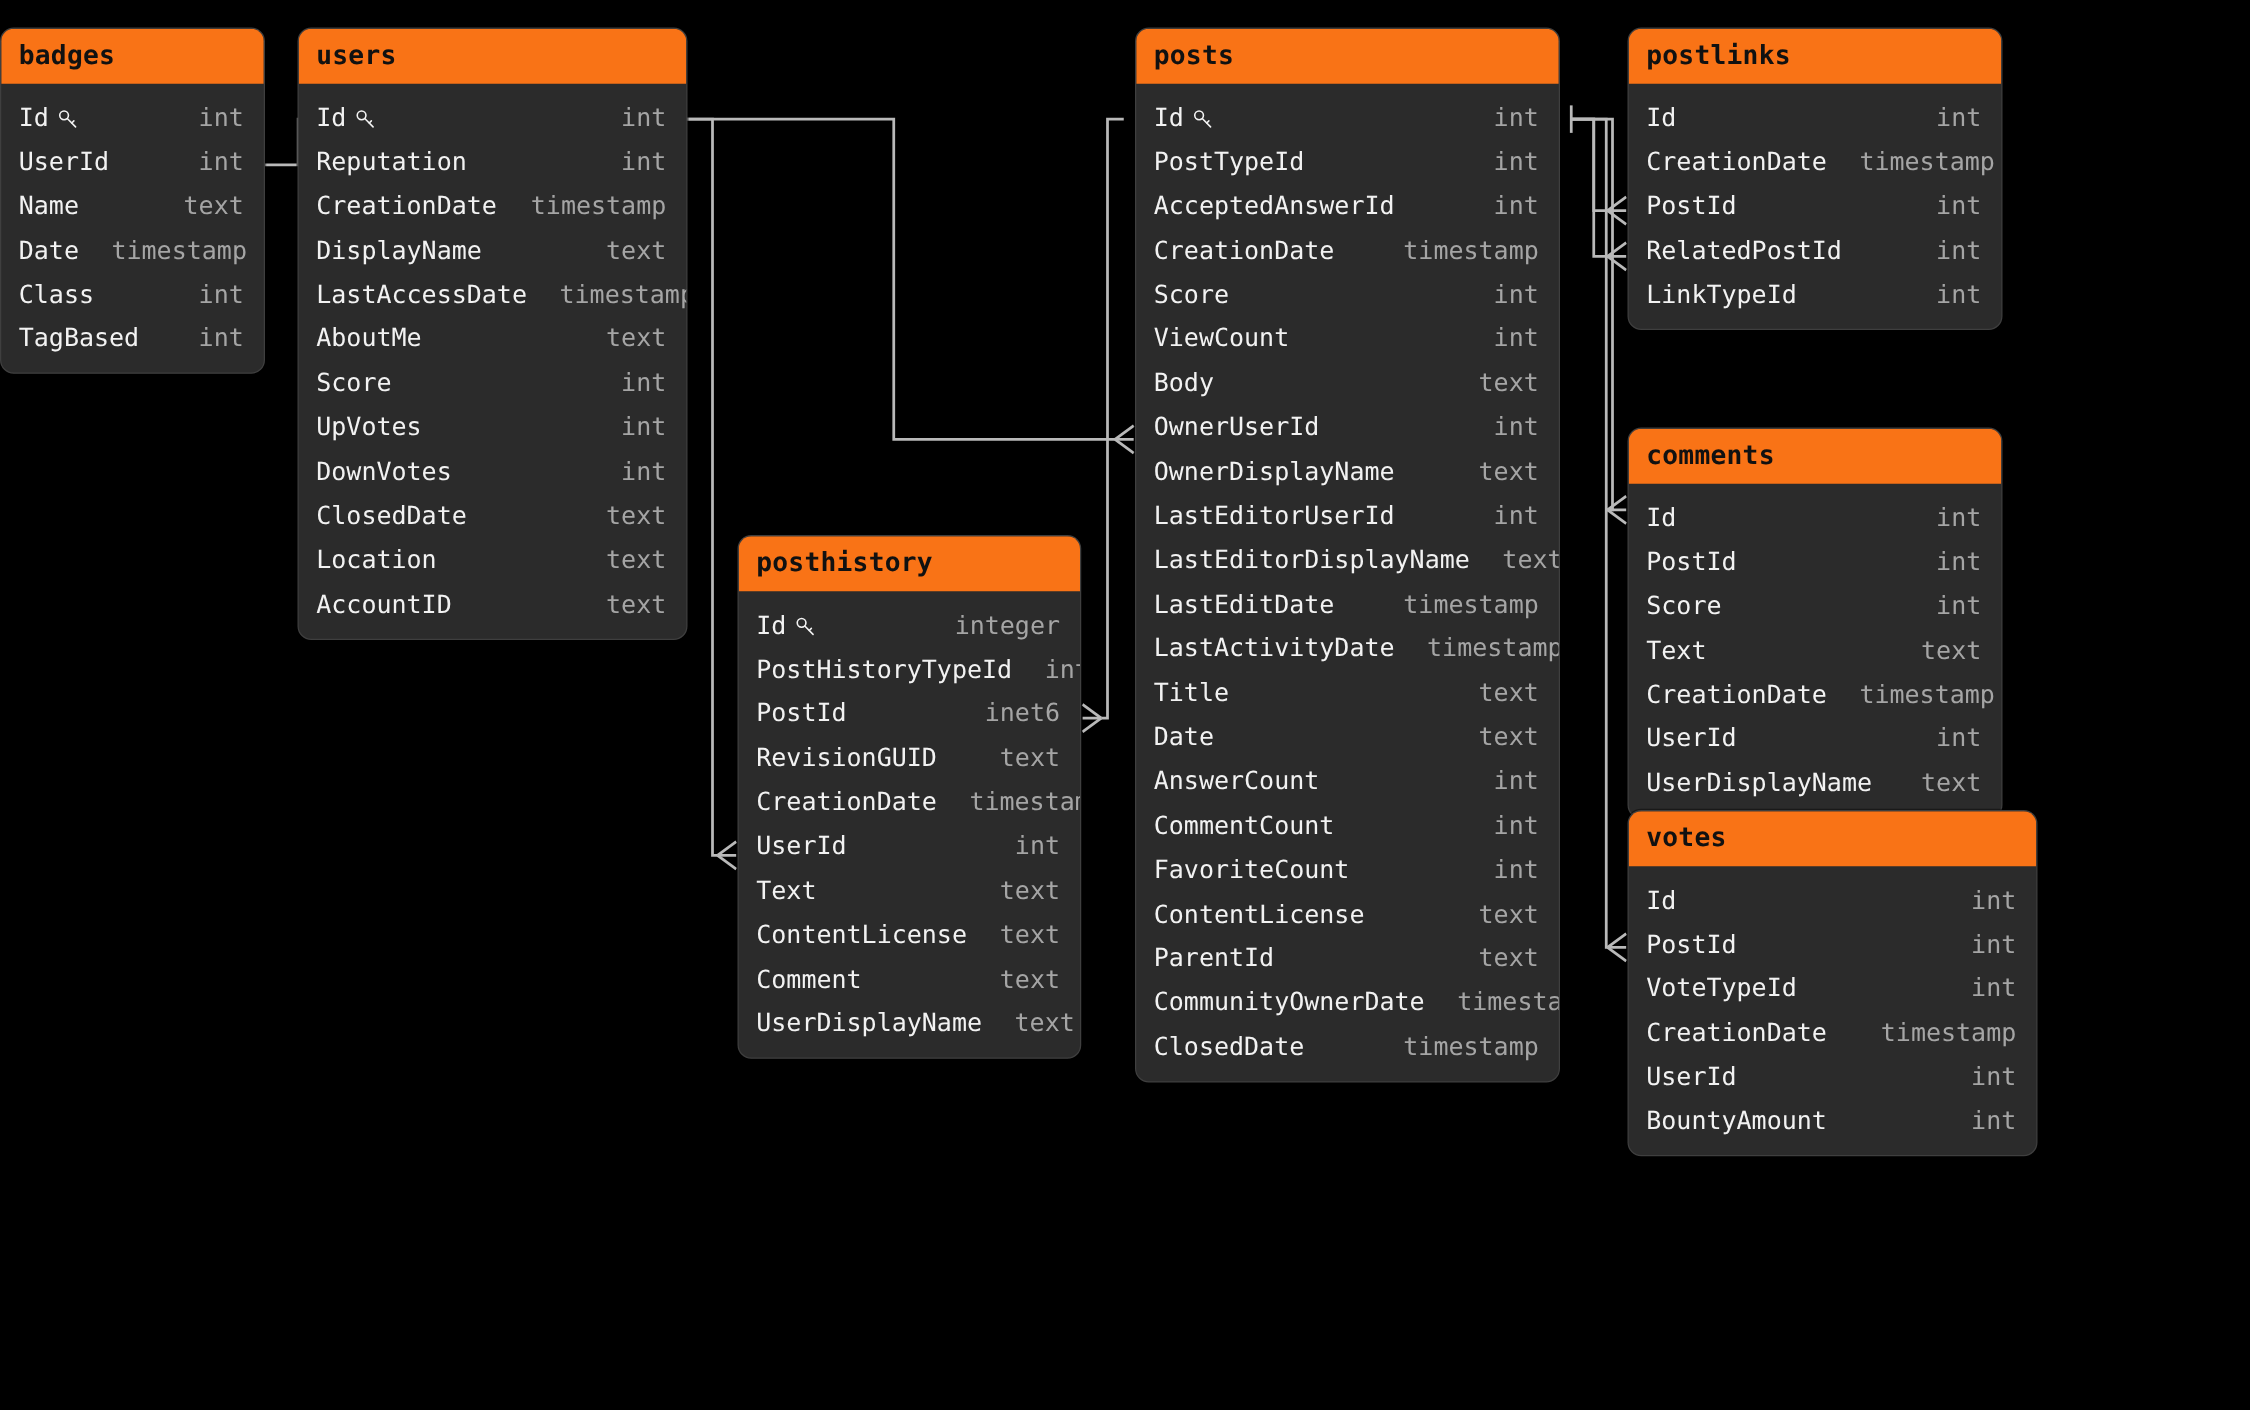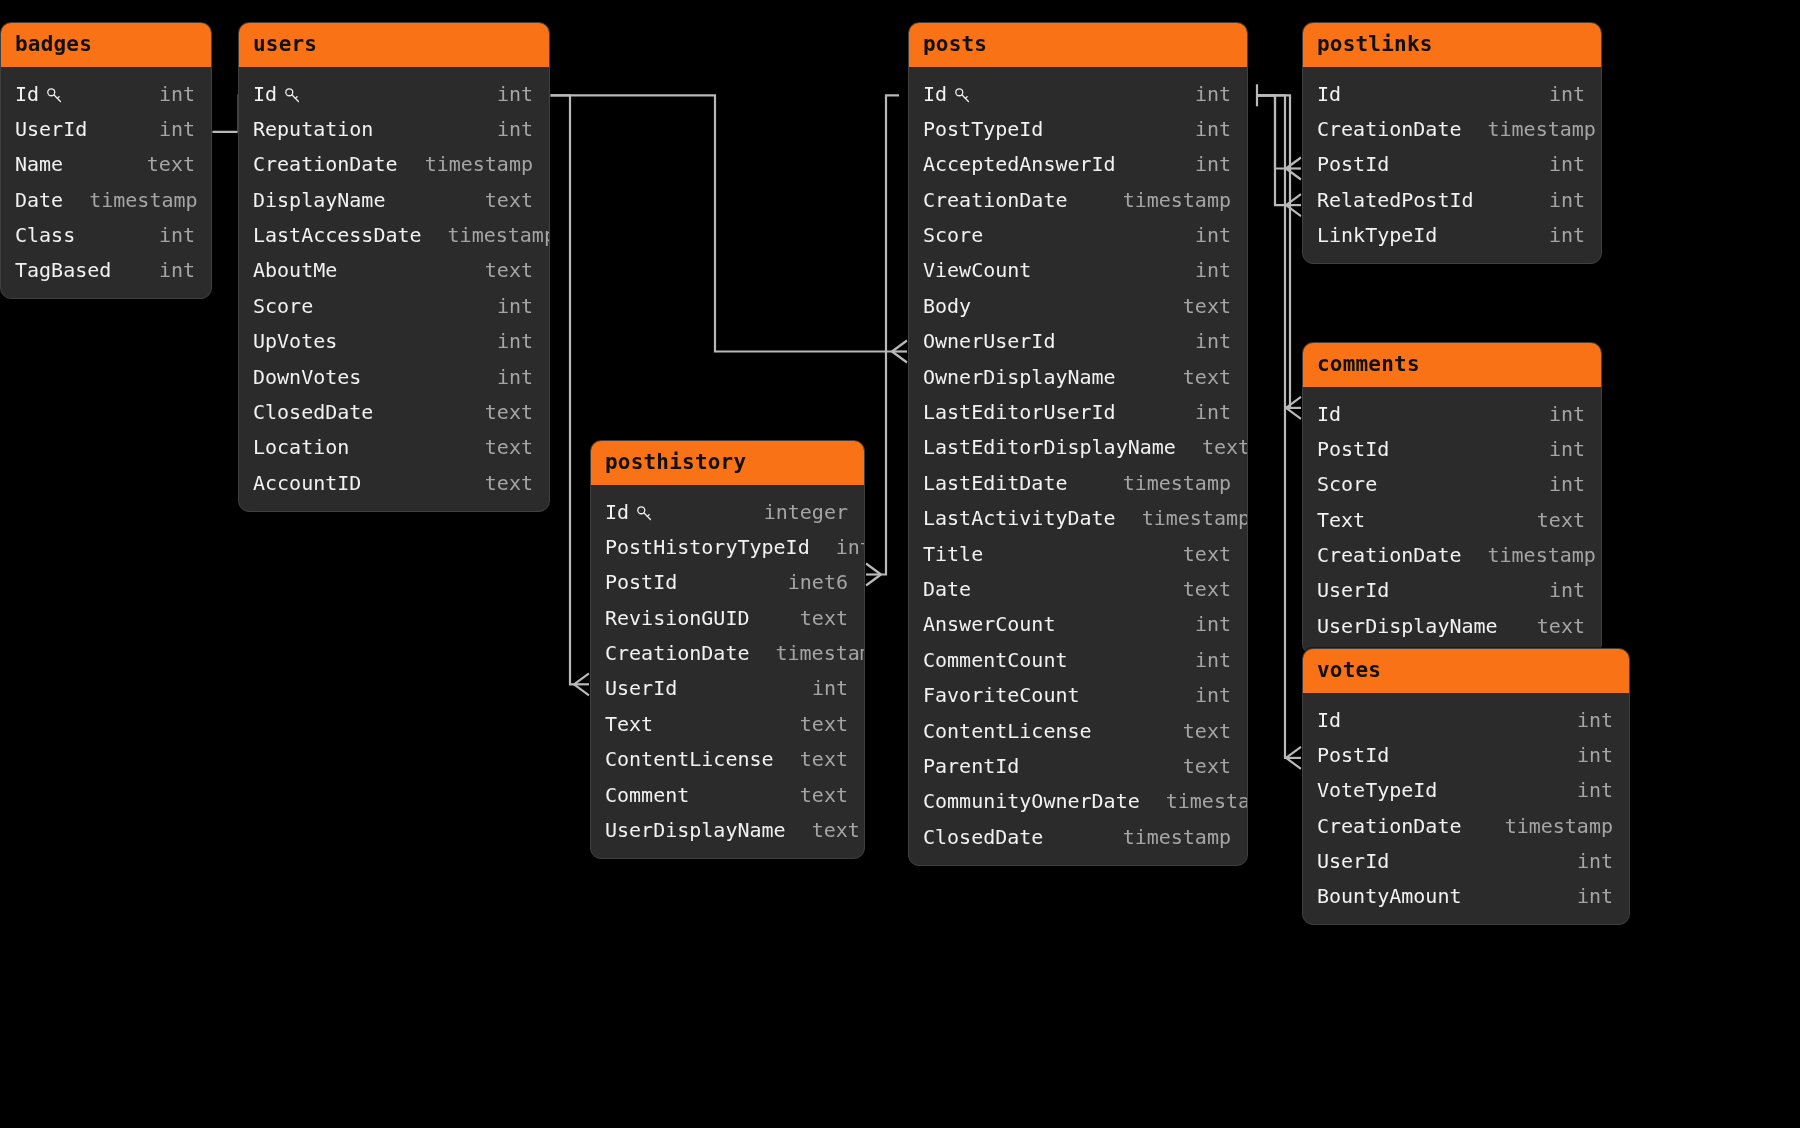--- a/index.html
+++ b/index.html
@@ -212,21 +212,21 @@
             <span class="ctype">text</span>
           </div>
           <div class="row">
             <span class="cname">
               <span>AccountID</span>
             </span>
             <span class="ctype">text</span>
           </div>
         </div>
       </div>
-      <div class="table" style="left: 590px; top: 428px; width: 275px; margin-top: 12px;">
+      <div class="table" style="left: 590px; top: 428px; width: 275px;">
         <div class="thead">posthistory</div>
         <div class="tbody">
           <div class="row">
             <span class="cname">
               <span>Id</span>
               <span class="keyicon">
                 <svg viewBox="0 0 20 20" width="17" height="17">
                   <circle cx="6.2" cy="6.2" r="4.1" fill="none" stroke="#f2f2f2" stroke-width="1.5"></circle>
                   <path d="M9.2 9.2 L17 17" stroke="#f2f2f2" stroke-width="1.5" stroke-linecap="round"></path>
                   <path d="M13.4 13.4 L15.4 11.4" stroke="#f2f2f2" stroke-width="1.5" stroke-linecap="round"></path>

